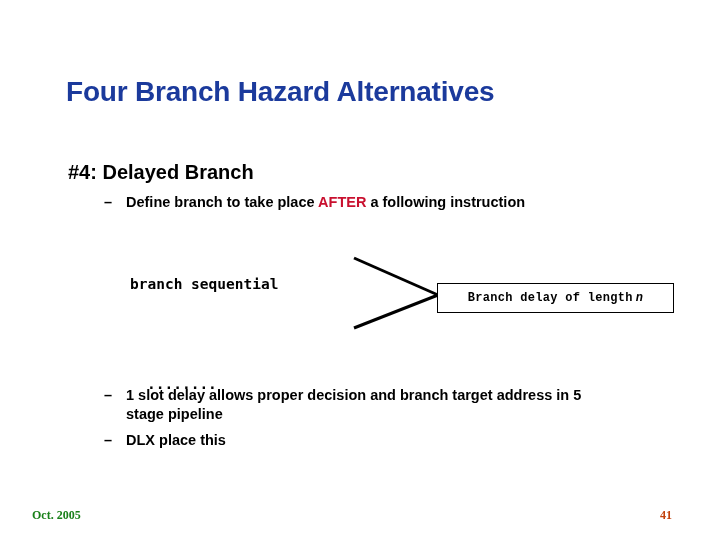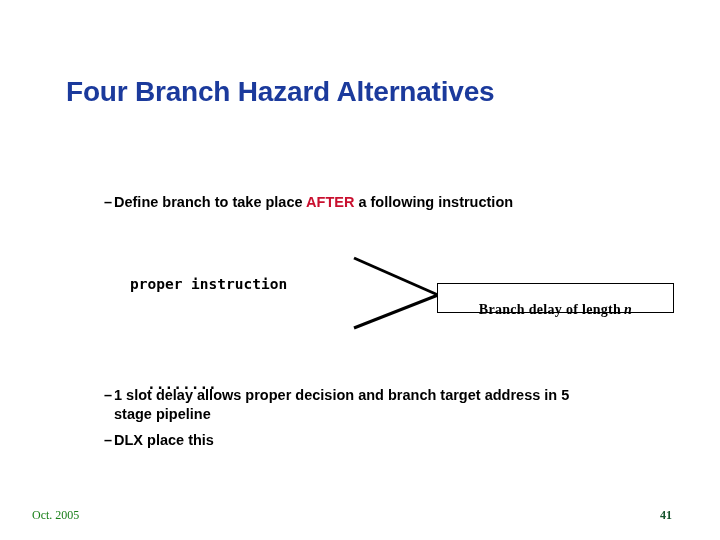--- a/index.html
+++ b/index.html
@@ -54,21 +54,21 @@
     color: #000000;
     line-height: 19px;
   }
   .lvl2 .dash {
     position: absolute;
     left: 0px;
     top: 0px;
   }
   .lvl2 .txt {
     display: block;
-    margin-left: 10px;
+    margin-left: 22px;
   }
   .red {
     color: #c9102f;
   }
 
   #b-define {
     left: 104px;
     top: 193px;
     width: 540px;
   }
@@ -121,78 +121,79 @@
     left: 437px;
     top: 283px;
     width: 237px;
     height: 30px;
     border: 1px solid #000000;
     background: #ffffff;
     box-sizing: border-box;
   }
   .callout-text {
     position: absolute;
-    left: 0; top: 12px;
+    left: 0; top: 0;
     width: 100%;
     height: 100%;
     display: flex;
     align-items: center;
     justify-content: center;
-    font-family: Liberation Serif, serif;
-    font-size: 14px;
+    font-family: Liberation Mono, monospace;
+    font-size: 12px;
     font-weight: bold;
     color: #000000;
     letter-spacing: 0.3px;
     white-space: nowrap;
   }
   .callout-text em {
     font-style: italic;
     font-weight: bold;
     padding-left: 3px;
   }
 
   
   .footer-date {
     position: absolute;
     left: 32px;
     top: 508px;
     font-family: "Liberation Serif", serif;
     font-size: 12px;
-    font-weight: normal;
+    font-weight: bold;
     color: #198019;
     white-space: nowrap;
   }
   .footer-page {
     position: absolute;
     left: 660px;
     top: 508px;
     width: 30px;
     text-align: left;
     font-family: "Liberation Serif", serif;
     font-size: 12px;
     font-weight: bold;
-    color: #14532d;
+    color: #c2410c;
     white-space: nowrap;
   }
 </style>
 </head>
 <body>
 
 <div class="slide">
 
   <div class="slide-title">Four Branch Hazard Alternatives</div>
 
+  <div class="lvl1">#4: Delayed Branch</div>
 
   <div class="lvl2" id="b-define">
     <span class="dash">–</span>
     <span class="txt"><span>Define branch to take place </span><span class="red">AFTER</span><span> a following instruction</span></span>
   </div>
 
   <div class="code">
-    <span class="ln">proper instruction</span>
+    <span class="ln">branch sequential</span>
     <span class="gap"></span>
     <span class="ln indent">........</span>
     
     
     
   </div>
 
   <svg class="bracket" viewBox="0 0 95 86" width="95" height="86" xmlns="http://www.w3.org/2000/svg">
     <line x1="4" y1="8" x2="88" y2="45" stroke="#000000" stroke-width="3"></line>
     <line x1="4" y1="78" x2="88" y2="45" stroke="#000000" stroke-width="3"></line>

